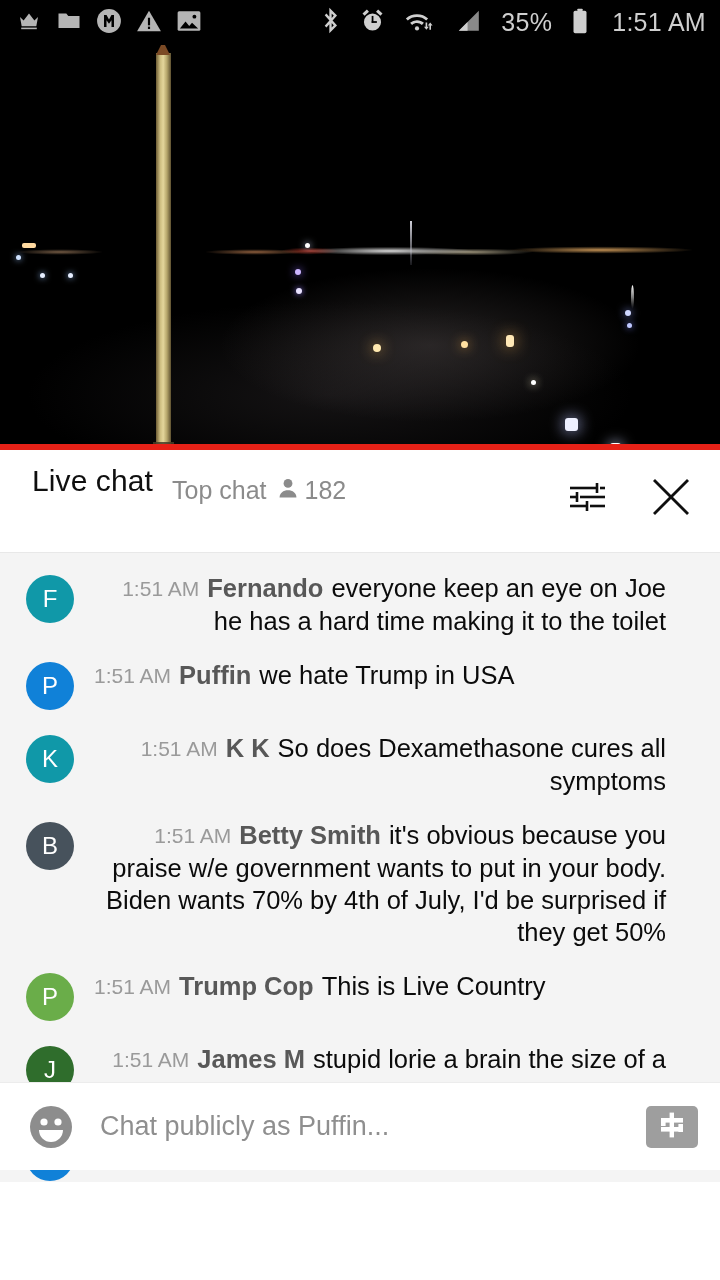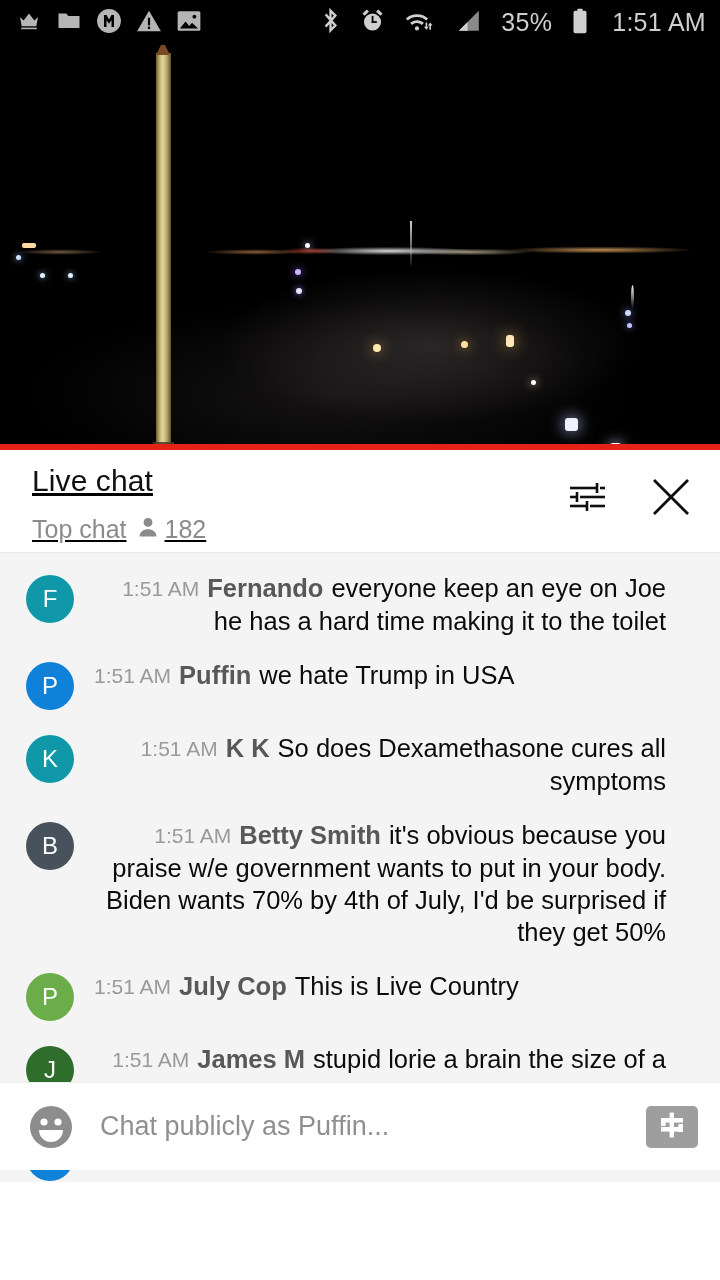--- a/index.html
+++ b/index.html
@@ -58,23 +58,23 @@
   .dot{ position:absolute; border-radius:50%; }
   .mast{ position:absolute; left:410px; top:176px; width:2px; height:44px;
          background:linear-gradient(to bottom, rgba(230,230,240,.9), rgba(120,120,140,.2)); }
   .progress-bar{ position:absolute; left:0; bottom:0; width:720px; height:6px; background:#e62117; }
 
   
   .chat-header{
     position:relative; height:102px; background:#fff; padding:14px 20px 0 32px;
     display:flex; align-items:flex-start;
   }
-  .ch-left{ display:flex; flex-direction:column; gap:13px;text-decoration:underline; }
+  .ch-left{ display:flex; flex-direction:row; gap:19px; }
   .ch-title{ font-size:30px; color:#0f0f0f; font-weight:400; letter-spacing:.1px; }
-  .ch-sub{ display:flex; align-items:center; gap:10px; margin-top:4px;text-align:center;}
+  .ch-sub{ display:flex; align-items:center; gap:10px; margin-top:12px;text-align:center;}
   .ch-subtitle{ font-size:25px; color:#8b8b8b; }
   .ch-count{ display:flex; align-items:center; gap:6px; font-size:25px; color:#8b8b8b;}
   .ch-actions{ margin-left:auto; display:flex; align-items:center; gap:40px; padding-top:10px; padding-right:6px;}
   .icon-btn{ background:none; border:none; cursor:pointer; display:flex; align-items:center; justify-content:center; }
 
   
   .chat-list{
     position:relative; background:#f4f4f4; height:630px; overflow:hidden;
     border-top:1px solid #e8e8e8;
     padding-top:8px;
@@ -263,21 +263,21 @@
         <div class="msg">
           <div class="avatar" style="background: rgb(16, 152, 168);">K</div>
           <div class="msg-body"><span class="ts">1:51 AM</span><span class="author">K K</span><span>So does Dexamethasone cures all symptoms</span></div>
         </div>
         <div class="msg">
           <div class="avatar" style="background: rgb(71, 82, 92);">B</div>
           <div class="msg-body"><span class="ts">1:51 AM</span><span class="author">Betty Smith</span><span>it's obvious because you praise w/e government wants to put in your body. Biden wants 70% by 4th of July, I'd be surprised if they get 50%</span></div>
         </div>
         <div class="msg">
           <div class="avatar" style="background: rgb(106, 173, 73);">P</div>
-          <div class="msg-body"><span class="ts">1:51 AM</span><span class="author">July Cop</span><span>This is Live Country</span></div>
+          <div class="msg-body"><span class="ts">1:51 AM</span><span class="author">Trump Cop</span><span>This is Live Country</span></div>
         </div>
         <div class="msg">
           <div class="avatar" style="background: rgb(47, 109, 44);">J</div>
           <div class="msg-body"><span class="ts">1:51 AM</span><span class="author">James M</span><span>stupid lorie a brain the size of a pea</span></div>
         </div>
         <div class="msg">
           <div class="avatar" style="background: rgb(16, 129, 216);">P</div>
           <div class="msg-body"><span class="ts">1:51 AM</span><span class="author">Puffin</span><span>420 DID YOU TRY FOXZEN?</span></div>
         </div>
       </div>

